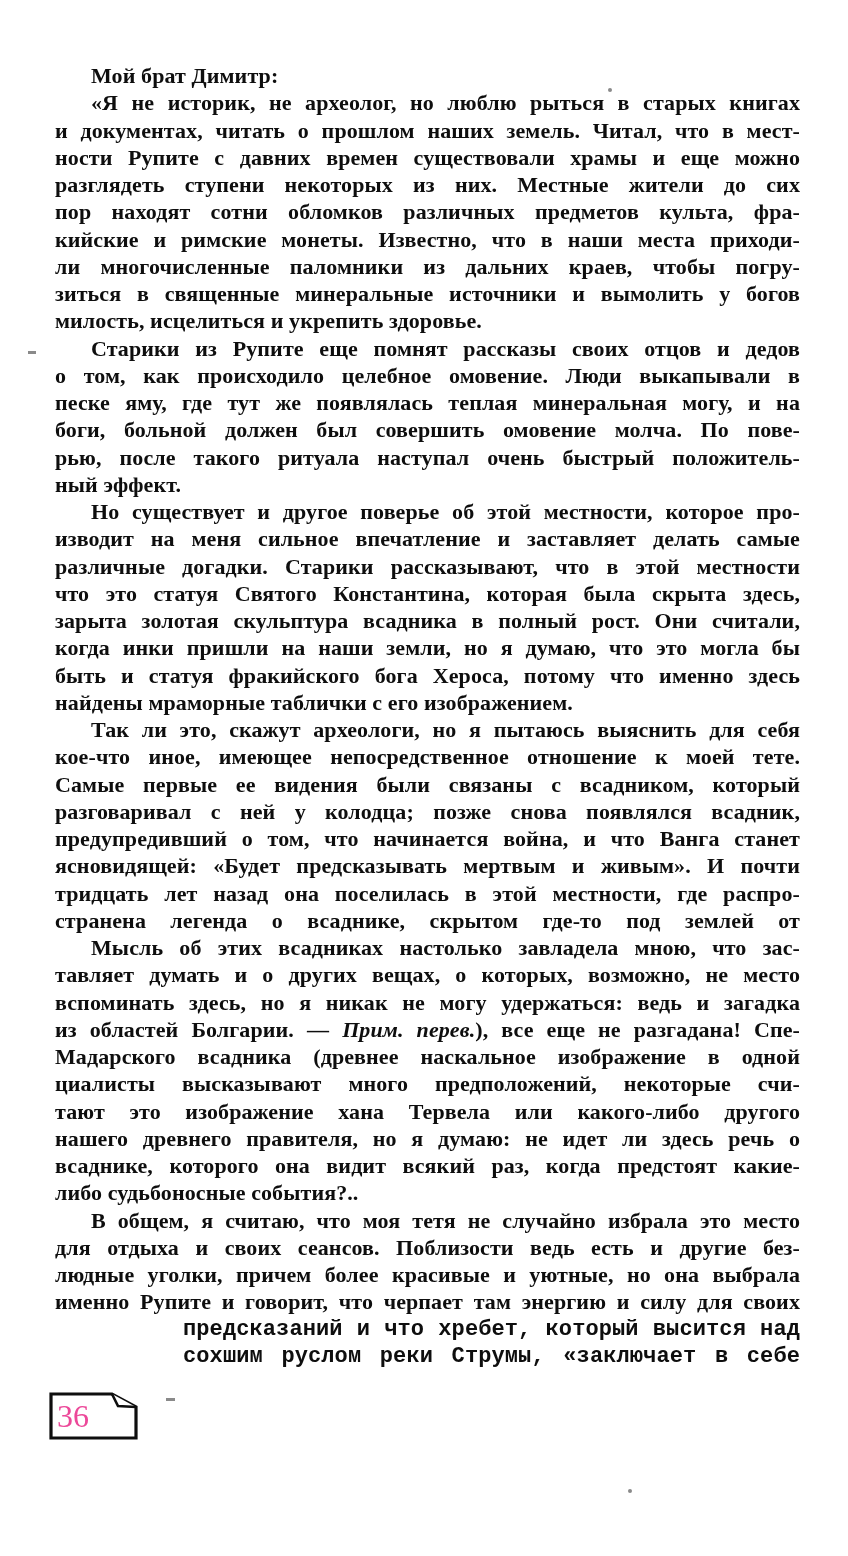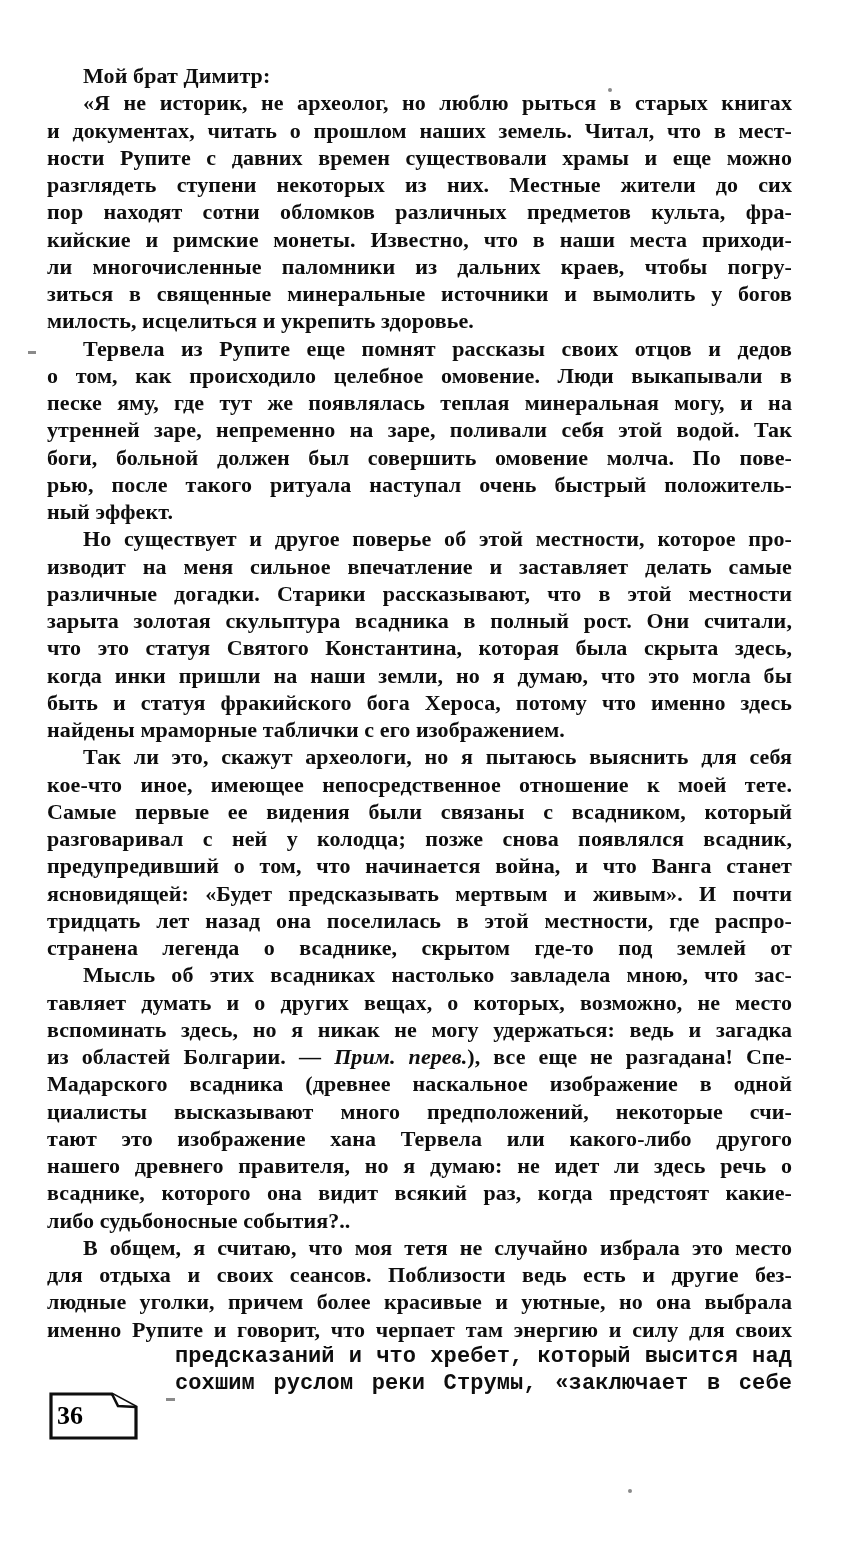--- a/index.html
+++ b/index.html
@@ -9,21 +9,21 @@
   }
   .page {
     position: relative;
     width: 848px;
     height: 1556px;
     background: #ffffff;
     overflow: hidden;
   }
   .text-block {
     position: absolute;
-    left: 47px;
+    left: 55px;
     top: 62px;
     width: 745px;
   }
   .line {
     height: 27.25px;
     overflow: hidden;
     font-family: "Liberation Serif", "DejaVu Serif", serif;
     font-weight: 700;
     font-size: 22px;
     line-height: 27.25px;
@@ -44,24 +44,24 @@
     top: 1391px;
     width: 92px;
     height: 50px;
   }
   .page-box svg { position: absolute; left: 0; top: 0; }
   .page-box .num {
     position: absolute;
     left: 9px;
     top: 6px;
     font-family: "Liberation Serif", "DejaVu Serif", serif;
-    font-weight: 700;
-    font-size: 26px;
+    font-weight: 400;
+    font-size: 32px;
     line-height: 38px;
-    color: #000000;
+    color: #ec4899;
   }
 
   .artifact {
     position: absolute;
     background: #8a8a8a;
   }
   .artifact.dash-1 { left: 166px; top: 1398px; width: 9px; height: 3px; }
   .artifact.dash-2 { left: 28px;  top: 351px;  width: 8px; height: 3px; }
   .artifact.dot-1  { left: 608px; top: 88px;   width: 4px; height: 4px; border-radius: 50%; }
   .artifact.dot-2  { left: 628px; top: 1489px; width: 4px; height: 4px; border-radius: 50%; }
@@ -75,32 +75,31 @@
       <div class="line first-short">Мой брат Димитр:</div>
       <div class="line first">«Я не историк, не археолог, но люблю рыться в старых книгах</div>
       <div class="line body">и документах, читать о прошлом наших земель. Читал, что в мест-</div>
       <div class="line body">ности Рупите с давних времен существовали храмы и еще можно</div>
       <div class="line body">разглядеть ступени некоторых из них. Местные жители до сих</div>
       <div class="line body">пор находят сотни обломков различных предметов культа, фра-</div>
       <div class="line body">кийские и римские монеты. Известно, что в наши места приходи-</div>
       <div class="line body">ли многочисленные паломники из дальних краев, чтобы погру-</div>
       <div class="line body">зиться в священные минеральные источники и вымолить у богов</div>
       <div class="line last">милость, исцелиться и укрепить здоровье.</div>
-      <div class="line first">Тервела из Рупите еще помнят рассказы своих отцов и дедов</div>
+      <div class="line first">Старики из Рупите еще помнят рассказы своих отцов и дедов</div>
       <div class="line body">о том, как происходило целебное омовение. Люди выкапывали в</div>
       <div class="line body">песке яму, где тут же появлялась теплая минеральная могу, и на</div>
-      <div class="line body">утренней заре, непременно на заре, поливали себя этой водой. Так</div>
       <div class="line body">боги, больной должен был совершить омовение молча. По пове-</div>
       <div class="line body">рью, после такого ритуала наступал очень быстрый положитель-</div>
       <div class="line last">ный эффект.</div>
       <div class="line first">Но существует и другое поверье об этой местности, которое про-</div>
       <div class="line body">изводит на меня сильное впечатление и заставляет делать самые</div>
       <div class="line body">различные догадки. Старики рассказывают, что в этой местности</div>
+      <div class="line body">что это статуя Святого Константина, которая была скрыта здесь,</div>
       <div class="line body">зарыта золотая скульптура всадника в полный рост. Они считали,</div>
-      <div class="line body">что это статуя Святого Константина, которая была скрыта здесь,</div>
       <div class="line body">когда инки пришли на наши земли, но я думаю, что это могла бы</div>
       <div class="line body">быть и статуя фракийского бога Хероса, потому что именно здесь</div>
       <div class="line last">найдены мраморные таблички с его изображением.</div>
       <div class="line first">Так ли это, скажут археологи, но я пытаюсь выяснить для себя</div>
       <div class="line body">кое-что иное, имеющее непосредственное отношение к моей тете.</div>
       <div class="line body">Самые первые ее видения были связаны с всадником, который</div>
       <div class="line body">разговаривал с ней у колодца; позже снова появлялся всадник,</div>
       <div class="line body">предупредивший о том, что начинается война, и что Ванга станет</div>
       <div class="line body">ясновидящей: «Будет предсказывать мертвым и живым». И почти</div>
       <div class="line body">тридцать лет назад она поселилась в этой местности, где распро-</div>

